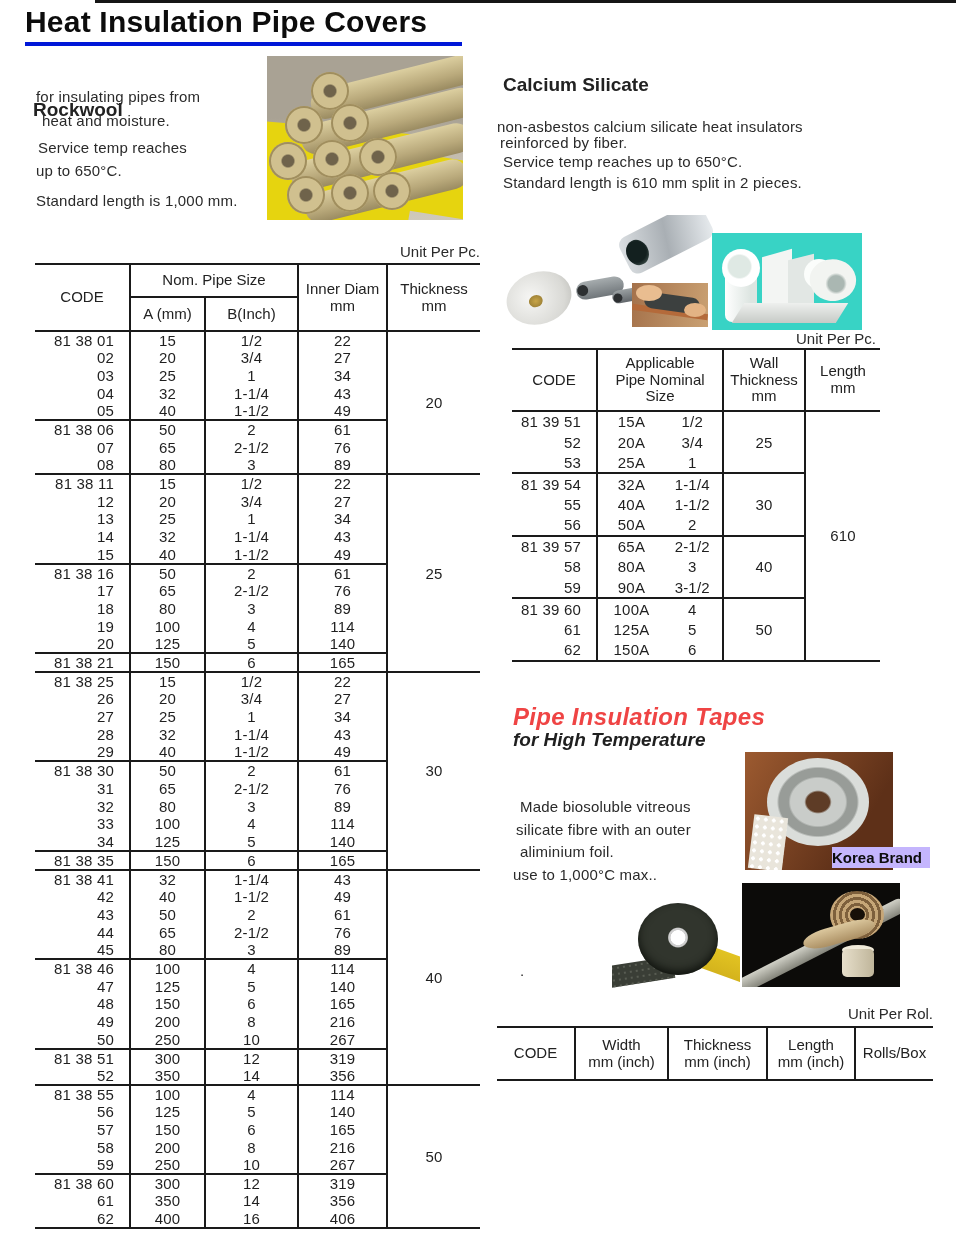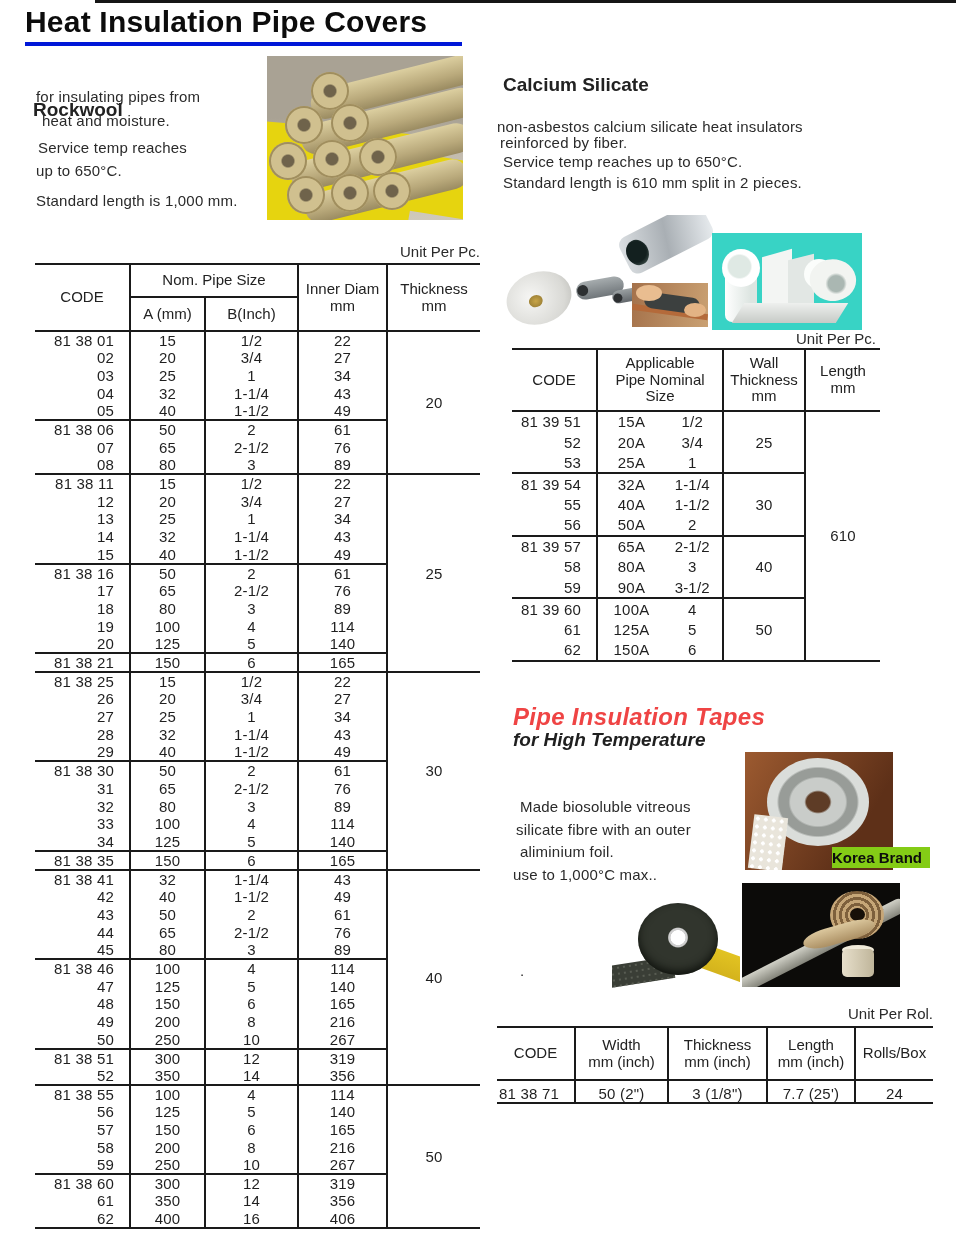--- a/index.html
+++ b/index.html
@@ -96,21 +96,21 @@
     background:radial-gradient(circle at 50% 55%,#bcc7c2 0 30%,#fbfdfb 36%);}
   .ct-flat{left:26px;bottom:7px;width:104px;height:20px;background:linear-gradient(#eef0ee,#c6cac6);transform:skewX(-32deg);}
   .ct-shell{right:6px;top:26px;width:46px;height:42px;border-radius:46% 54% 48% 52%;
     background:radial-gradient(circle at 55% 60%,#aab7b2 0 22%,#f2f4f1 30%);transform:rotate(-12deg);}
   
   .korea-photo{left:745px;top:752px;width:148px;height:118px;background:linear-gradient(120deg,#9c5a30,#5e3018 75%);}
   .kp-roll{left:22px;top:6px;width:102px;height:88px;border-radius:50%;
     background:radial-gradient(ellipse at 50% 50%,#5e3c26 0 16%,#c9ccc9 19% 38%,#989c98 41% 54%,#dadddA 57% 72%,#84878a 76% 100%);}
   .kp-strip{left:6px;top:64px;width:34px;height:54px;background:#e9e5db;transform:rotate(7deg);
     background-image:radial-gradient(#ffffff 28%,rgba(0,0,0,0) 32%);background-size:8px 8px;}
-  .korea-label{left:832px;top:847px;width:98px;height:21px;background:#84cc16;font-size:15px;font-weight:700;color:#0c0c0c;line-height:21px;}
+  .korea-label{left:832px;top:847px;width:98px;height:21px;background:#c4b5fd;font-size:15px;font-weight:700;color:#0c0c0c;line-height:21px;}
   
   .blk-photo{left:612px;top:903px;width:128px;height:86px;background:#fff;}
   .bp-roll{left:26px;top:0px;width:80px;height:72px;border-radius:50%;
     background:radial-gradient(circle at 50% 48%,#ffffff 0 13%,#cfcfcf 14% 17%,#31352d 19% 100%);
     box-shadow:inset 0 -4px 8px #11140f;}
   .bp-yellow{left:74px;top:46px;width:62px;height:24px;border-radius:3px;background:linear-gradient(#e2c322,var(--tape-yellow));transform:rotate(20deg);}
   .bp-dark{left:-2px;top:58px;width:64px;height:22px;background:#3a3e36;transform:rotate(-9deg);
     background-image:radial-gradient(#585c52 22%,rgba(0,0,0,0) 26%);background-size:6px 6px;}
   
   .wov-photo{left:742px;top:883px;width:158px;height:104px;background:#0c0b09;}
@@ -661,21 +661,14 @@
           <div>mm (inch)</div>
       </th>
       <th class="vline hb">
         <div>Length</div>
           <div>mm (inch)</div>
       </th>
       <th class="hb">Rolls/Box</th>
     </tr>
   </thead>
   <tbody>
-      <tr>
-        <td class="c-code vline">81 38 71</td>
-        <td class="vline">50 (2")</td>
-        <td class="vline">3 (1/8")</td>
-        <td class="vline">7.7 (25')</td>
-        <td>24</td>
-      </tr>
     </tbody>
 </table>
 
 </body></html>

